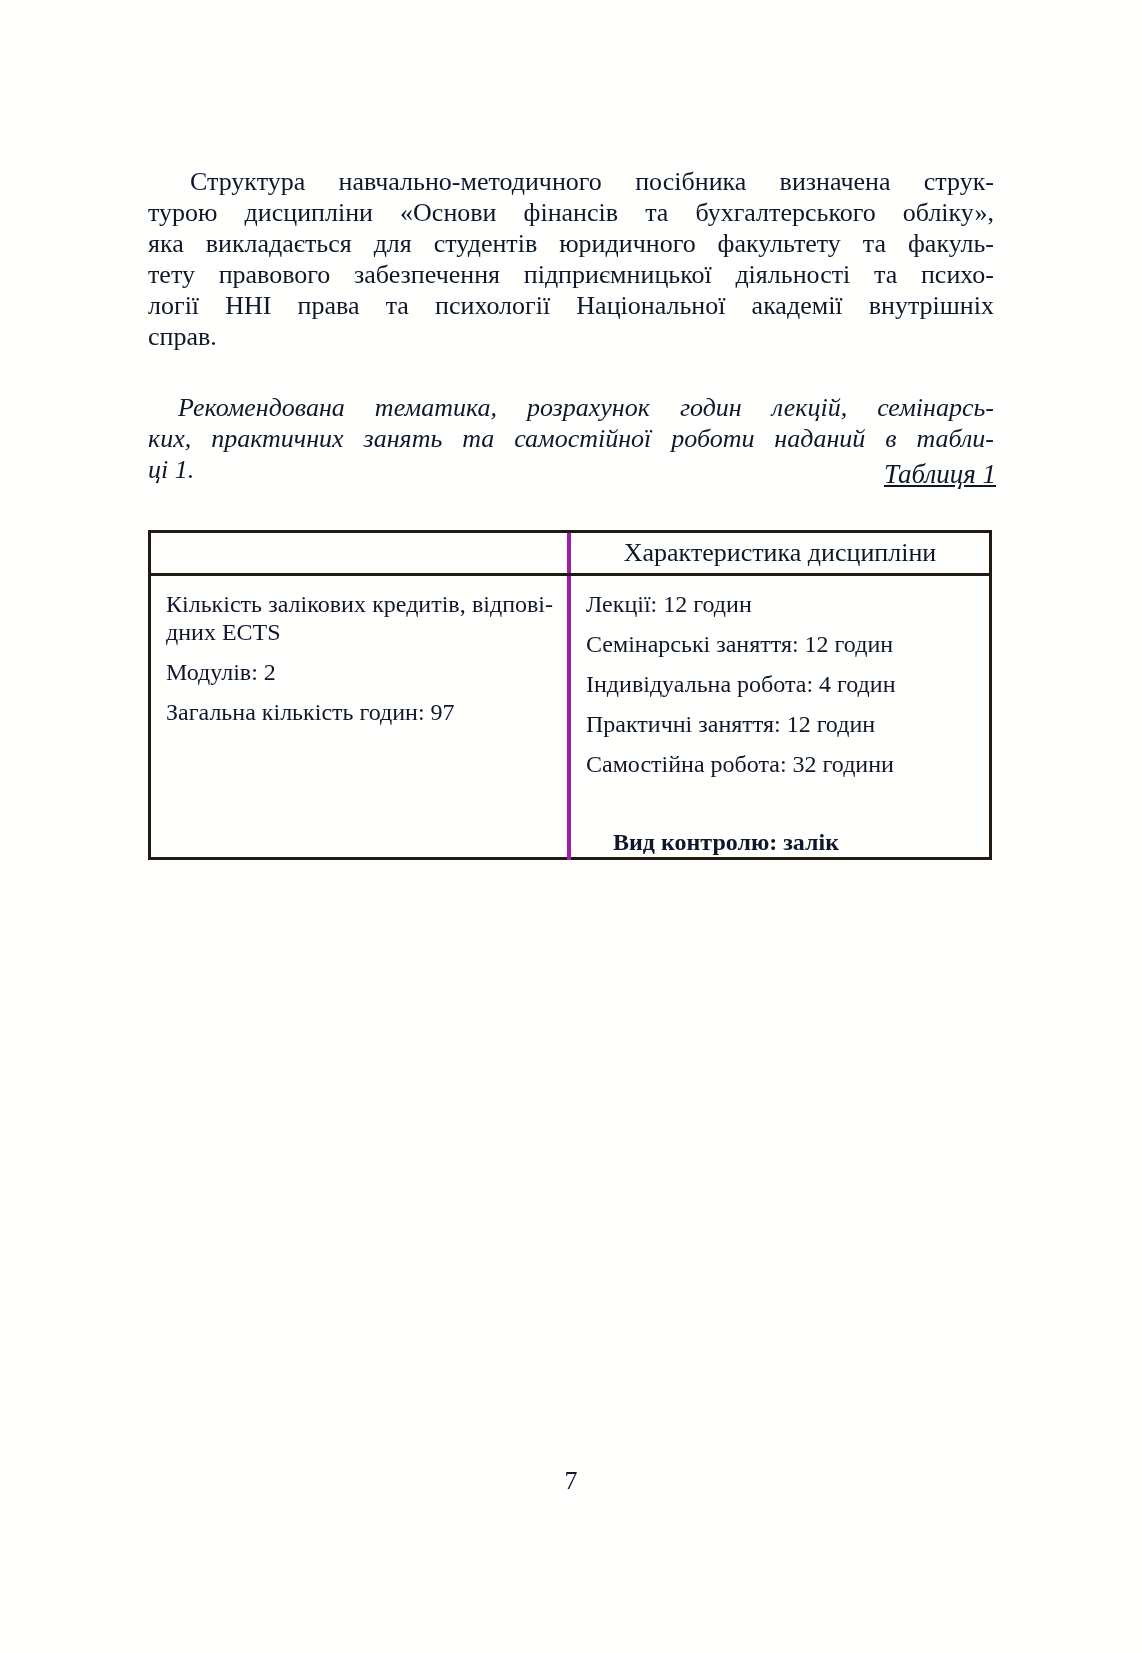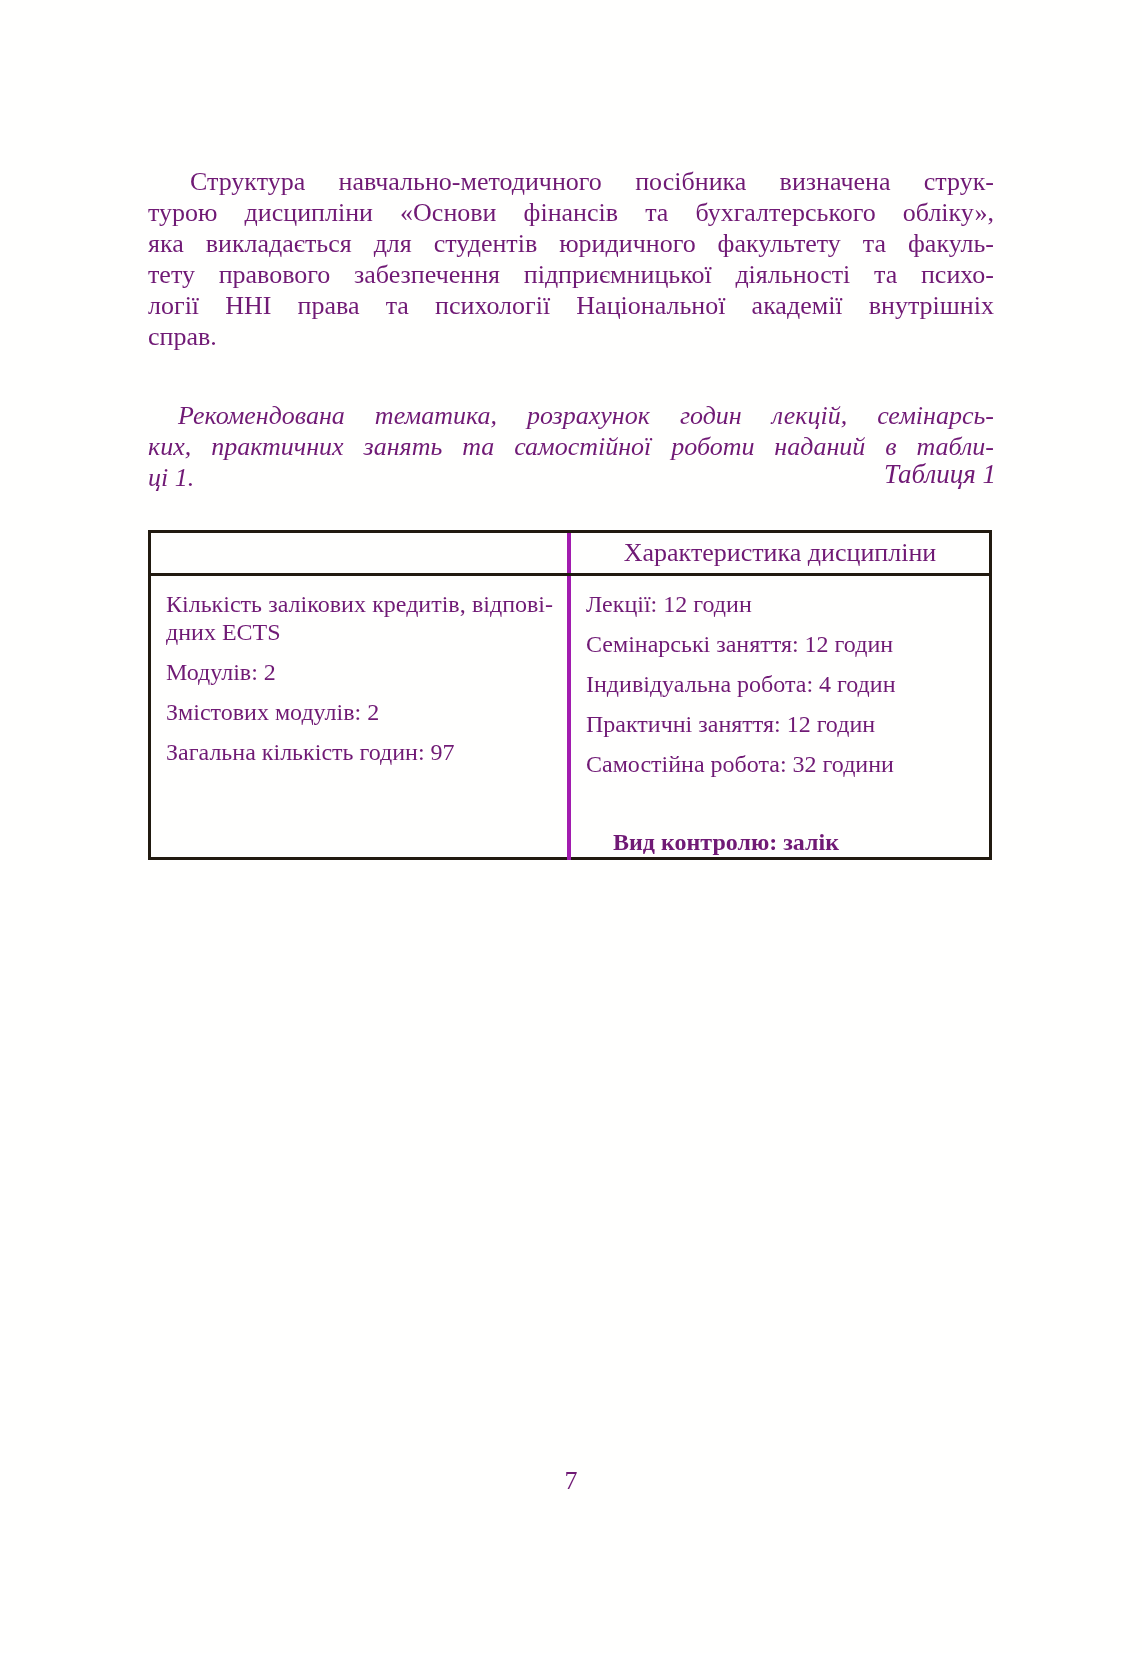--- a/index.html
+++ b/index.html
@@ -5,21 +5,21 @@
   html, body {
     margin: 0;
     padding: 0;
     background: #ffffff;
   }
   .page {
     position: relative;
     width: 1142px;
     height: 1653px;
     background: #fffffe;
-    color: #701a75;
+    color: #0f172a;
     font-family: "Liberation Serif", "DejaVu Serif", serif;
     overflow: hidden;
   }
   
   .para {
     position: absolute;
     left: 148px;
     width: 846px;
     font-size: 26px;
     line-height: 31px;
@@ -31,32 +31,33 @@
     white-space: normal;
   }
   .para .pline.first {
     padding-left: 42px;
   }
   .para .pline.last {
     text-align: right;
     text-align-last: left;
   }
   #para1 { top: 166px; }
-  #para2 { top: 400px; font-style: italic; }
+  #para2 { top: 392px; font-style: italic; }
   #para2 .pline.first { padding-left: 30px; }
 
   .table-caption {
     position: absolute;
     left: 148px;
     top: 458px;
     width: 848px;
     text-align: right;
     font-style: italic;
     font-size: 27px;
     line-height: 32px;
+    text-decoration: underline;
   }
   
   .disc-table {
     position: absolute;
     left: 148px;
     top: 530px;
     width: 844px;
     height: 330px;
     border: 3px solid #211a10;
     box-sizing: border-box;
@@ -146,21 +147,20 @@
       <div class="t-col-right">Характеристика дисципліни</div>
     </div>
     <div class="t-body">
       <div class="t-col-left">
         <div class="cell-pad">
           <div class="cell-item">
             <div class="jline">Кількість залікових кредитів, відпові-</div>
             <div>дних ECTS</div>
           </div>
           <div class="cell-item">Модулів: 2</div>
-          <div class="cell-item">Змістових модулів: 2</div>
           <div class="cell-item">Загальна кількість годин: 97</div>
         </div>
       </div>
       <div class="t-col-right">
         <div class="cell-pad">
           <div class="cell-item">Лекції: 12 годин</div>
           <div class="cell-item">Семінарські заняття: 12 годин</div>
           <div class="cell-item">Індивідуальна робота: 4 годин</div>
           <div class="cell-item">Практичні заняття: 12 годин</div>
           <div class="cell-item">Самостійна робота: 32 години</div>

